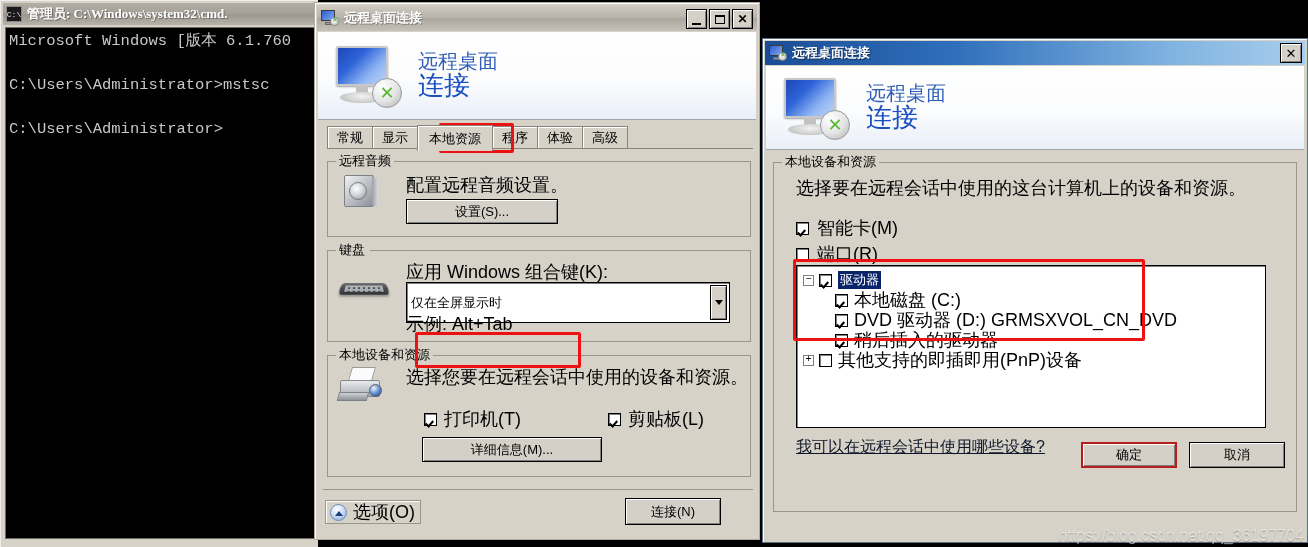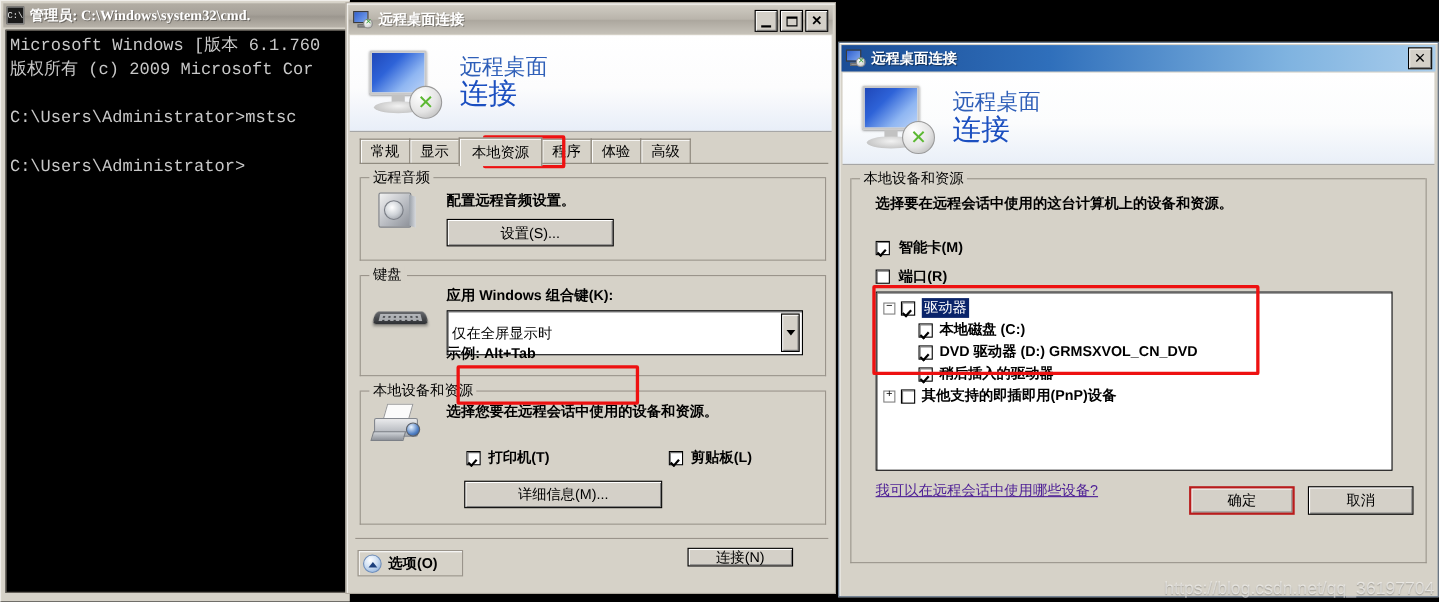--- a/index.html
+++ b/index.html
@@ -81,21 +81,21 @@
     width: 13px; height: 13px; background: #fff;
     border: 1px solid #000;
     box-shadow: inset 1px 1px 0 #808080, inset -1px -1px 0 #fff;
     position: relative; flex: 0 0 auto;
   }
   .cbx.checked::after {
     content: ""; position: absolute; left: 2px; top: 5px;
     width: 3px; height: 6px; border: solid #000;
     border-width: 0 2px 2px 0; transform: rotate(42deg);
   }
-  .lbl { font-size: 13px; color: #000; white-space: nowrap; font-weight: bold; }
+  .lbl { font-size: 18px; color: #000; white-space: nowrap; }
 
   
   .redbox {
     position: absolute; border: 3px solid #ee1111; pointer-events: none;
     border-radius: 2px;
   }
 
   
   #rdp-main {
     position: absolute; left: 314px; top: 2px; width: 446px; height: 538px;
@@ -328,21 +328,21 @@
     overflow:hidden;
   }
   .tree-row { display:flex; align-items:center; height:20px; font-size:13px; color:#000; white-space:nowrap; }
   .tree-expander {
     width:11px; height:11px; border:1px solid #808080; background:#fff;
     display:flex; align-items:center; justify-content:center;
     font-size:10px; line-height:1; color:#000; flex:0 0 auto; margin-right:5px;
     font-family:"Liberation Mono", monospace;
   }
   .tree-sel { background:#0a246a; color:#fff; padding:0 2px; }
-  .hlink { font-size:13px; color:#4c1d95; text-decoration:underline; }
+  .hlink { font-size:16px; color:#0f172a; text-decoration:underline; }
 
   #details-footer { position:absolute; right:12px; bottom:14px; display:flex; gap:12px; }
   .dlg-btn {
     width:96px; height:26px; background:#d4d0c8; border:1px solid #000;
     box-shadow: inset 1px 1px 0 #fff, inset -1px -1px 0 #808080;
     display:flex; align-items:center; justify-content:center; font-size:13px; color:#000;
   }
   .dlg-btn.default { border:2px solid #b91c1c; }
 
   #watermark {
@@ -357,21 +357,20 @@
 
 <div id="root">
 
   <div id="cmd-window">
     <div id="cmd-titlebar">
       <div id="cmd-icon">C:\</div>
       <div id="cmd-title-text">管理员: C:\Windows\system32\cmd.</div>
     </div>
     <div id="cmd-console">
       <div class="cmd-line">Microsoft Windows [版本 6.1.760</div>
-      <div class="cmd-line">版权所有 (c) 2009 Microsoft Cor</div>
       <div class="cmd-line cmd-blank"></div>
       <div class="cmd-line">C:\Users\Administrator&gt;mstsc</div>
       <div class="cmd-line cmd-blank"></div>
       <div class="cmd-line">C:\Users\Administrator&gt;</div>
     </div>
   </div>
 
   <div id="rdp-main">
 
     <div id="rdp-main-titlebar">
@@ -469,21 +468,21 @@
 
         <div class="win-btn" style="position:absolute; left:94px; top:82px; width:180px; height:25px;">详细信息(M)...</div>
       </div>
     </div>
 
     <div id="rdp-main-footer">
       <div id="options-btn">
         <span class="up-circle"></span>
         <span class="lbl">选项(O)</span>
       </div>
-      <div class="win-btn" style="position:absolute; right:32px; top:8px; width:96px; height:17px;">连接(N)</div>
+      <div class="win-btn" style="position:absolute; right:32px; top:8px; width:96px; height:27px;">连接(N)</div>
     </div>
 
     <div class="redbox" style="left:124px; top:120px; width:75px; height:30px;"></div>
 
     <div class="redbox" style="left:100px; top:329px; width:166px; height:36px;"></div>
   </div>
 
   <div id="rdp-details">
 
     <div id="rdp-details-titlebar">

